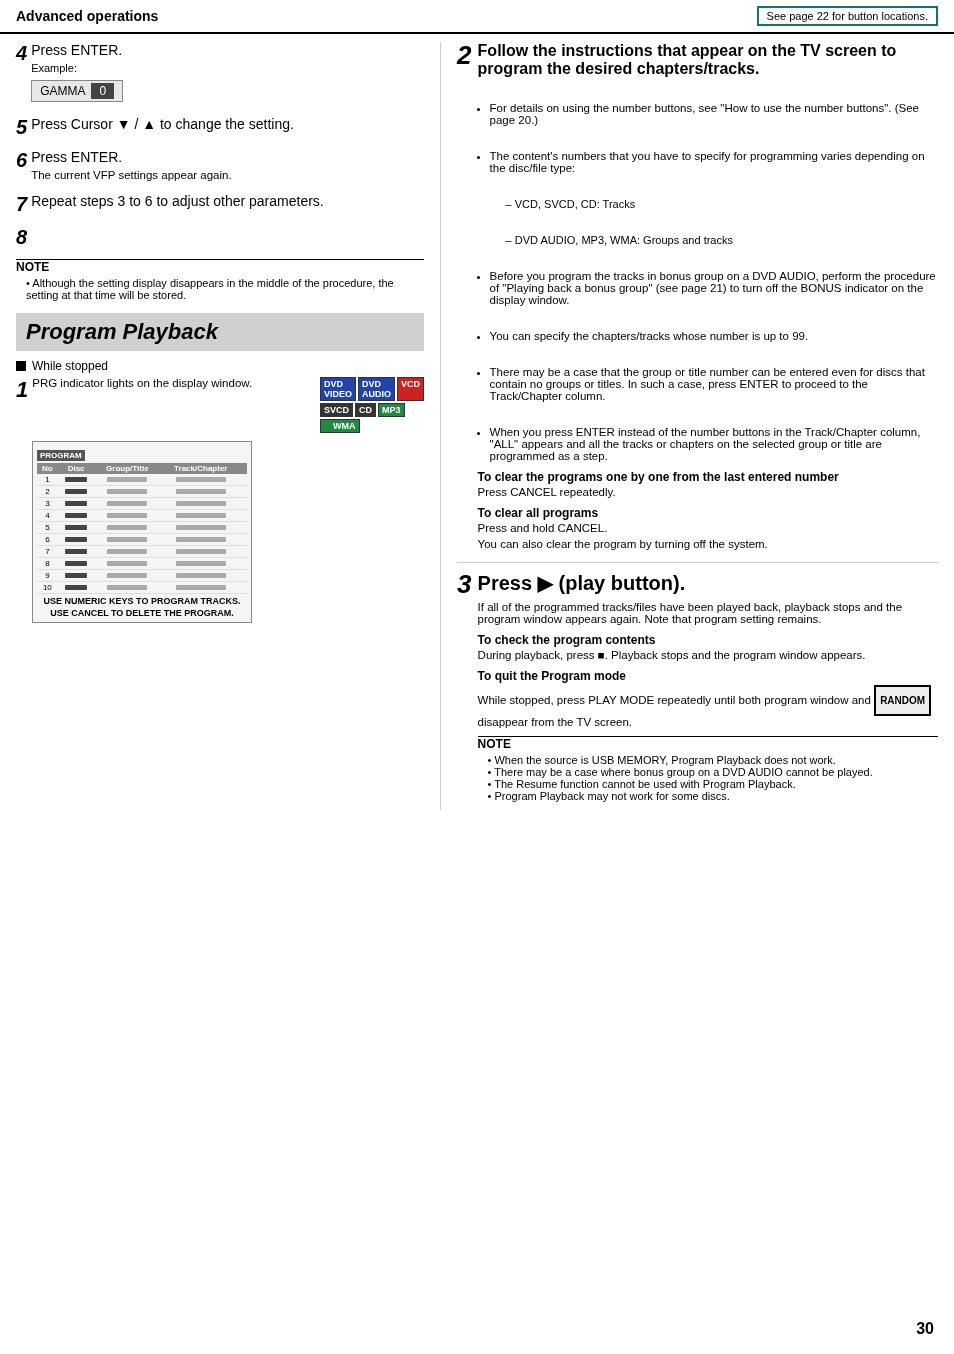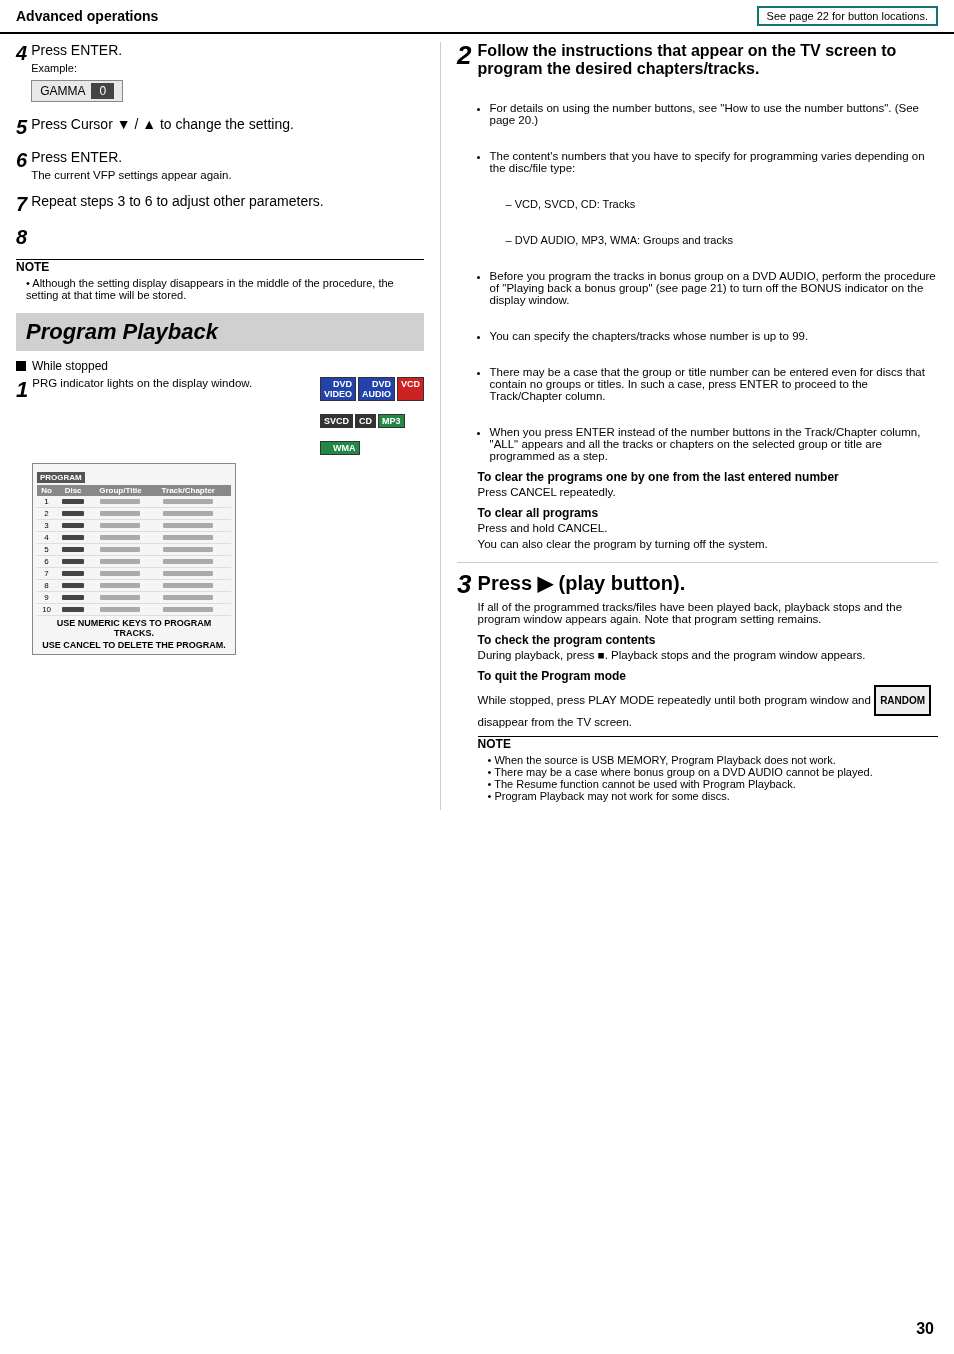--- a/index.html
+++ b/index.html
@@ -113,23 +113,22 @@
     }
     .step1-block {
       display: flex;
       justify-content: space-between;
       align-items: flex-start;
       margin-bottom: 4px;
     }
     .badges {
       display: flex;
       flex-direction: column;
-      gap: 13px;
+      gap: 2px;
       margin-left: 20px;
-      text-align: right;
     }
     .badge-row {
       display: flex;
       gap: 2px;
     }
     .badge {
       font-size: 9px;
       font-weight: bold;
       padding: 1px 3px;
       color: #fff;
@@ -141,21 +140,21 @@
     .badge-vcd { background: #cc2222; }
     .badge-svcd { background: #333; }
     .badge-cd { background: #333; }
     .badge-mp3 { background: #228844; }
     .badge-wma { background: #228844; padding-left: 12px; }
     .program-image {
       border: 1px solid #888;
       background: #f5f5f5;
       margin: 8px 0 4px 16px;
       padding: 4px;
-      width: 204px;
+      width: 220px;
     }
     .program-table {
       width: 100%;
       border-collapse: collapse;
     }
     .program-table th {
       font-size: 8px;
       background: #888;
       color: #fff;
       padding: 1px 2px;

